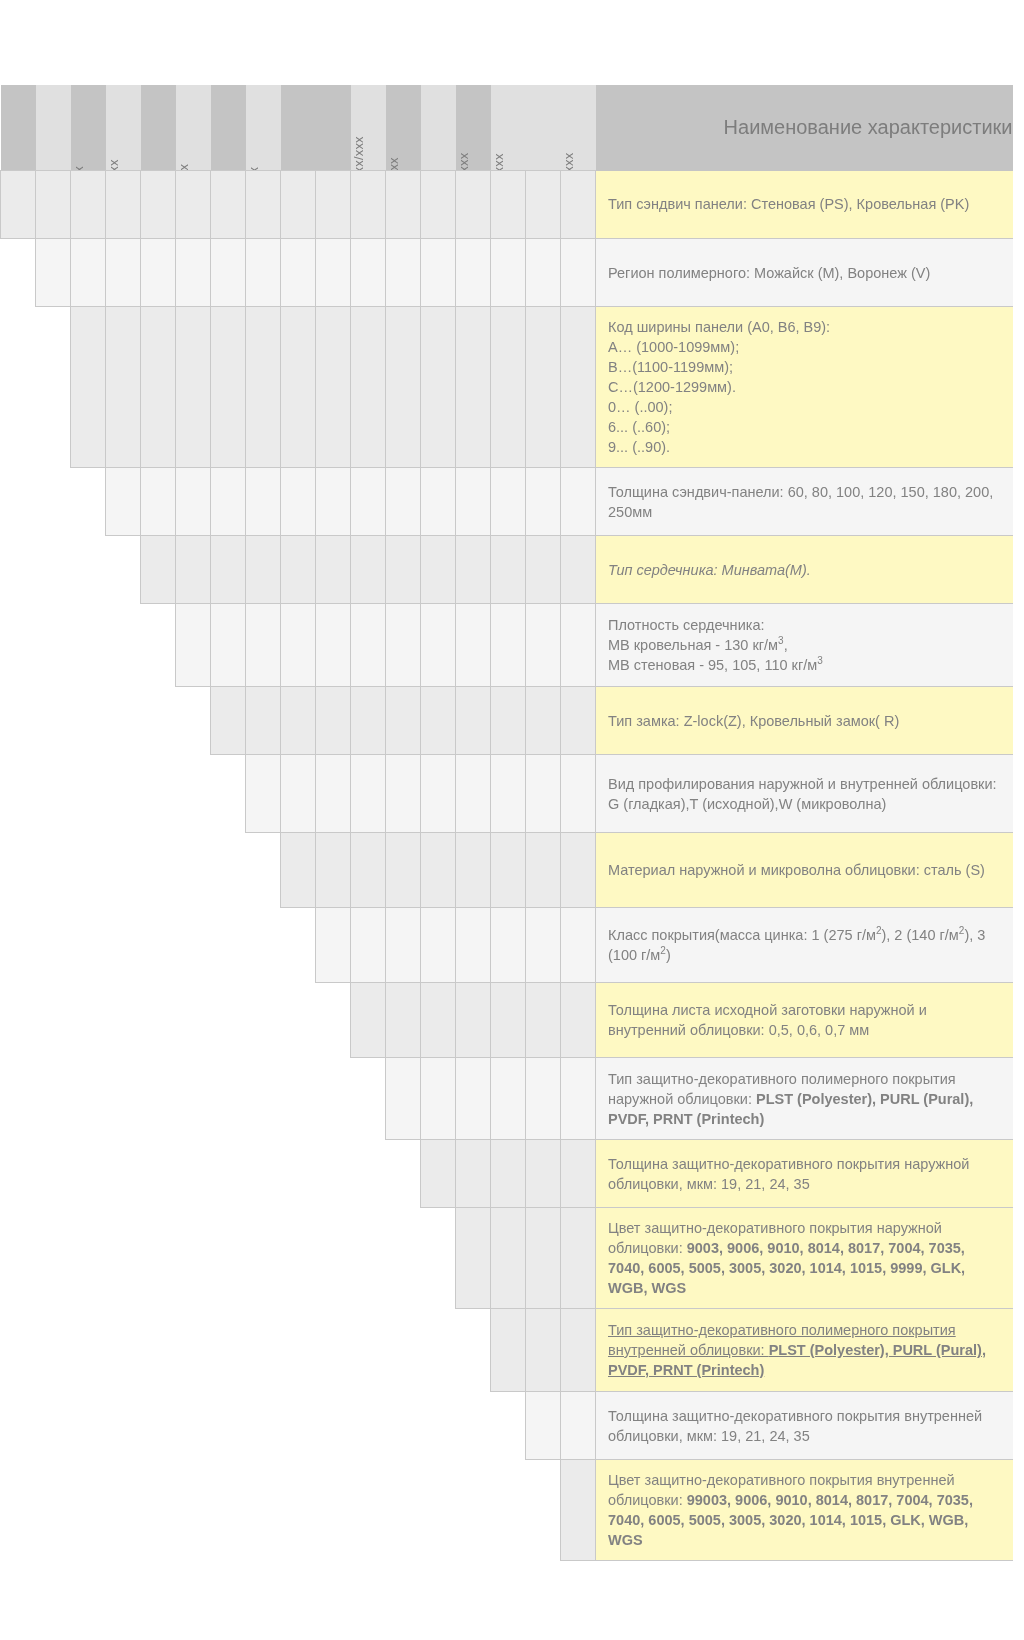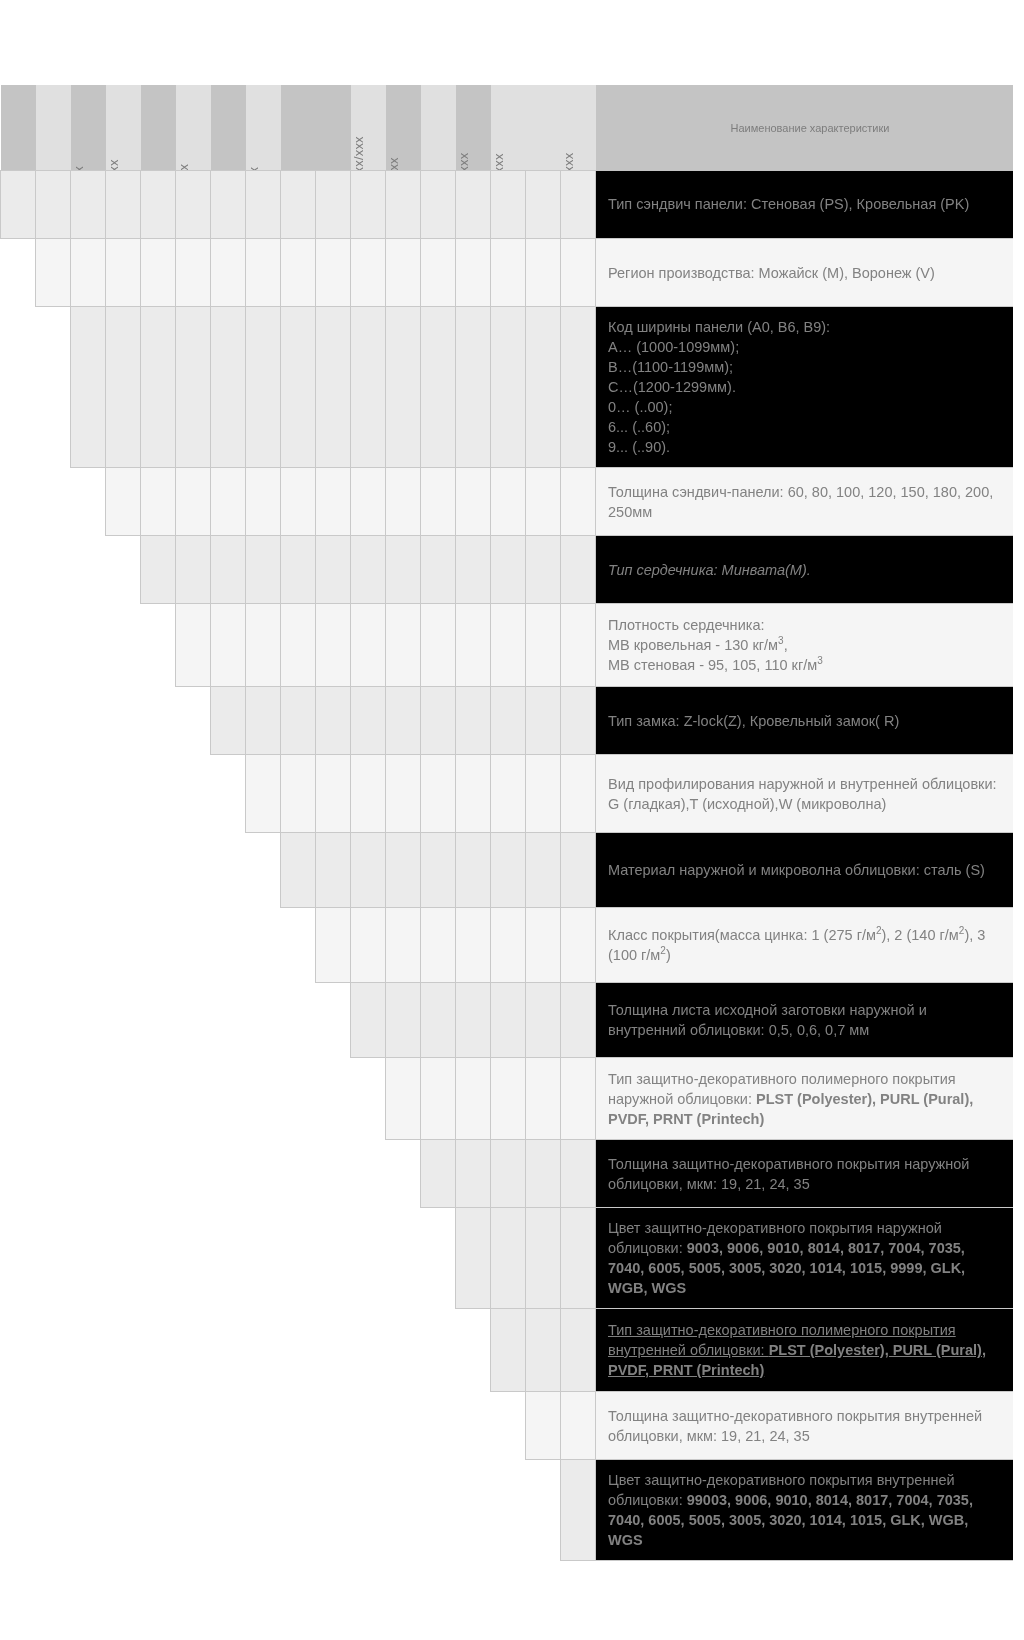--- a/index.html
+++ b/index.html
@@ -84,23 +84,23 @@
     transform-origin: 17.5px 17.5px;
     font-size: 13px;
     color: #7d7d7d;
     white-space: nowrap;
     letter-spacing: 0.2px;
   }
 
   th.desc-head {
     background: #c4c4c4;
     color: #7d7d7d;
-    font-size: 11px;
+    font-size: 20px;
     font-weight: normal;
-    text-align: center;
+    text-align: right;
     vertical-align: middle;
     padding: 0 0 0 12px;
     height: 85px;
   }
 
   
   tbody td {
     padding: 0;
     margin: 0;
     border: none;
@@ -125,21 +125,21 @@
     border-right: none;
     border-bottom: 1px solid #c9c9c9;
     border-left: 1px solid #c9c9c9;
     padding: 10px 12px 10px 12px;
     font-size: 14.5px;
     line-height: 20px;
     color: #828282;
     vertical-align: middle;
     text-align: left;
   }
-  tr.odd  td.descr { background: #000000; }
+  tr.odd  td.descr { background: #fef9c3; }
   tr.even td.descr { background: #f5f5f5; }
 
   td.descr b { font-weight: bold; color: #828282; }
   td.descr sup { font-size: 10px; vertical-align: super; line-height: 0; }
 </style>
 </head>
 <body>
 
 <div class="page">
 
@@ -254,21 +254,21 @@
             <td class="cell"></td>
             <td class="cell"></td>
             <td class="cell"></td>
             <td class="cell"></td>
             <td class="cell"></td>
             <td class="cell"></td>
             <td class="cell"></td>
             <td class="cell"></td>
             <td class="cell"></td>
             <td class="cell"></td>
-            <td class="descr">Регион производства: Можайск (М), Воронеж (V)</td>
+            <td class="descr">Регион полимерного: Можайск (М), Воронеж (V)</td>
           </tr>
           <tr class="odd" style="height: 155px;">
             <td class="empty"></td>
             <td class="empty"></td>
             <td class="cell first-filled"></td>
             <td class="cell"></td>
             <td class="cell"></td>
             <td class="cell"></td>
             <td class="cell"></td>
             <td class="cell"></td>

